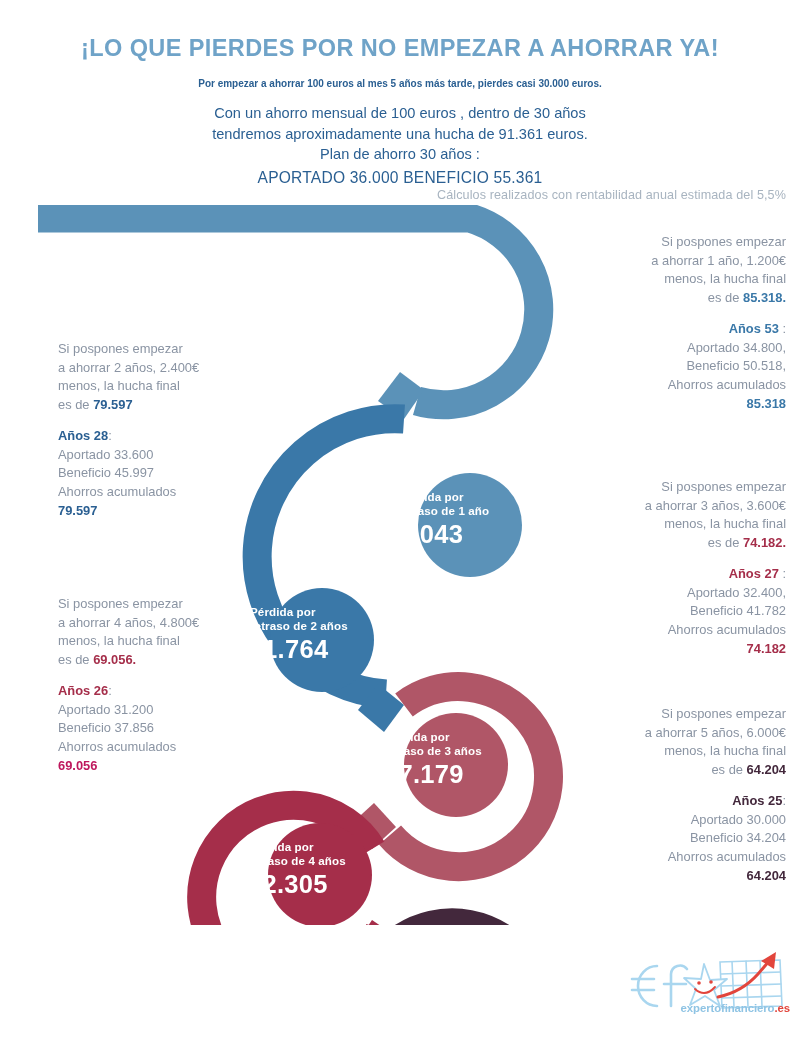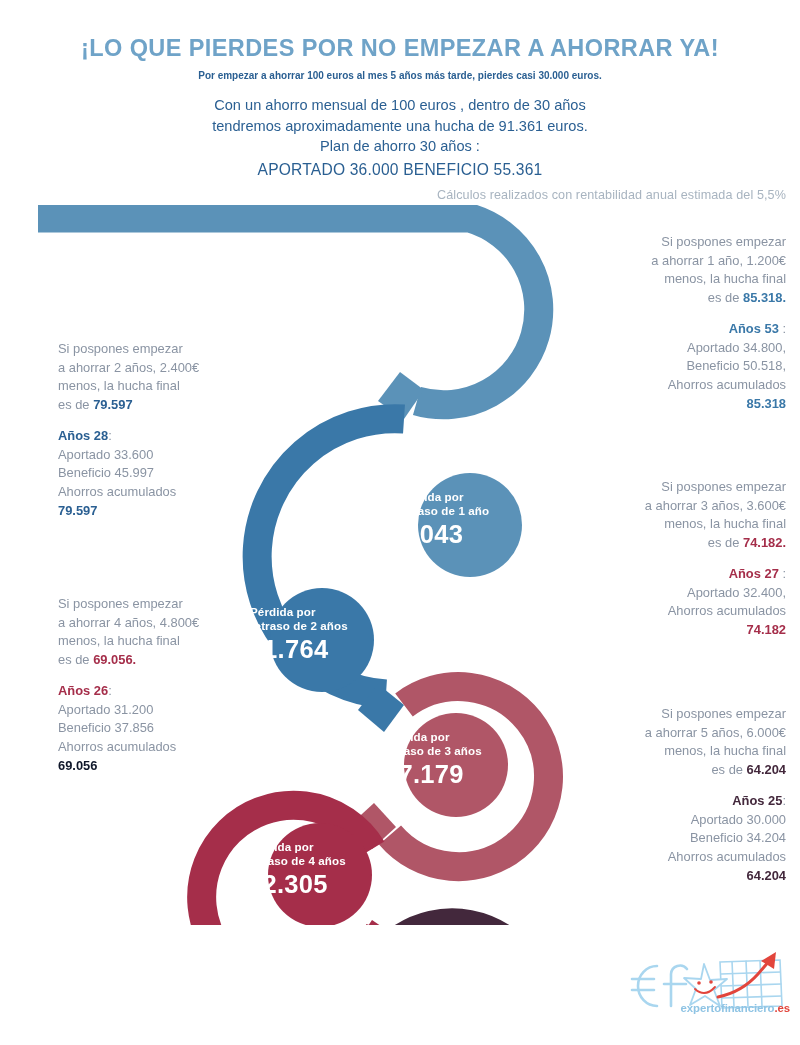--- a/index.html
+++ b/index.html
@@ -5,21 +5,21 @@
   html,body{margin:0;padding:0;}
   body{
     width:800px;height:1045px;background:#ffffff;
     font-family:"Liberation Sans", sans-serif;
     position:relative;overflow:hidden;
     -webkit-font-smoothing:antialiased;
   }
   .header{padding-top:36px;text-align:center;}
   #main-title{
     font-size:23.5px;font-weight:bold;letter-spacing:.4px;
-    color:#6fa3c8;margin:0 0 8px 0;line-height:1.1;
+    color:#6fa3c8;margin:0 0 16px 0;line-height:1.1;
   }
   #sub-title{
     font-size:10px;font-weight:bold;color:#2a5f92;
     margin:0 0 14px 0;line-height:1.1;
   }
   .intro{color:#2a5f92;font-size:14.6px;line-height:1.42;}
   .intro .l{display:block;}
   #plan-bold{font-weight:normal;font-size:15.6px;letter-spacing:.2px;display:block;margin-top:2px;}
   #note{
     position:absolute;right:14px;top:188px;
@@ -166,35 +166,36 @@
 </div>
 
 <div class="ann right" style="left:546px;top:478px;width:240px;">
   <p>Si pospones empezar</p>
   <p>a ahorrar 3 años, 3.600€</p>
   <p>menos, la hucha final</p>
   <p><span>es de </span><b style="color:#a52e4a">74.182.</b></p>
   <div class="gap"></div>
   <p><b style="color:#a52e4a">Años 27</b><span> :</span></p>
   <p>Aportado 32.400,</p>
+  <p>Beneficio 41.782</p>
   <p>Ahorros acumulados</p>
   <p><b style="color:#a52e4a">74.182</b></p>
 </div>
 
 <div class="ann left" style="left:58px;top:595px;width:240px;">
   <p>Si pospones empezar</p>
   <p>a ahorrar 4 años, 4.800€</p>
   <p>menos, la hucha final</p>
   <p><span>es de </span><b style="color:#a52e4a">69.056.</b></p>
   <div class="gap"></div>
   <p><b style="color:#a52e4a">Años 26</b><span>:</span></p>
   <p>Aportado 31.200</p>
   <p>Beneficio 37.856</p>
   <p>Ahorros acumulados</p>
-  <p><b style="color:#0f172a">69.056</b></p>
+  <p><b style="color:#be185d">69.056</b></p>
 </div>
 
 <div class="ann right" style="left:546px;top:705px;width:240px;">
   <p>Si pospones empezar</p>
   <p>a ahorrar 5 años, 6.000€</p>
   <p>menos, la hucha final</p>
   <p><span>es de </span><b style="color:#43283c">64.204</b></p>
   <div class="gap"></div>
   <p><b style="color:#43283c">Años 25</b><span>:</span></p>
   <p>Aportado 30.000</p>

